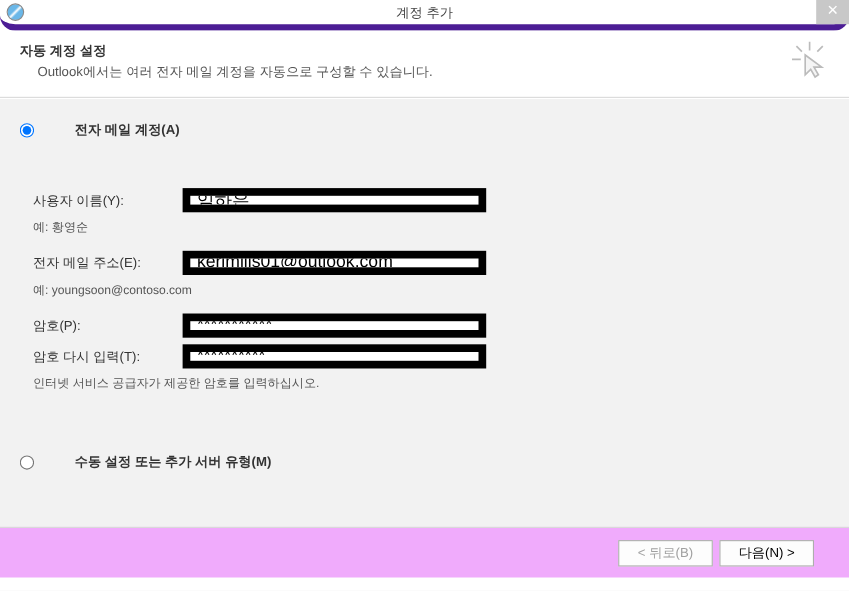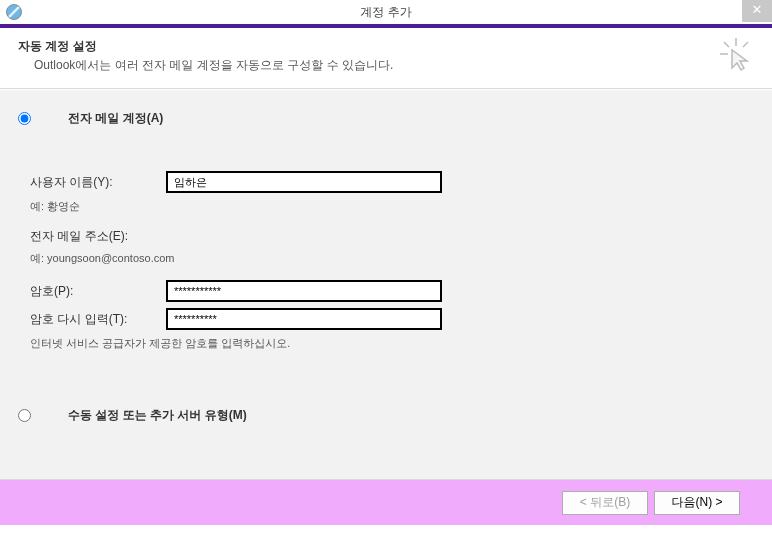--- a/index.html
+++ b/index.html
@@ -11,24 +11,25 @@
       font-family: "Malgun Gothic", "맑은 고딕", sans-serif;
       font-size: 12px;
       background: #fff;
       width: 772px;
       height: 537px;
       overflow: hidden;
     }
     .titlebar {
       height: 28px;
       background: #fff;
-      border-bottom: 4px solid #4c1d95;
+      border-bottom: 6px solid #4c1d95;
       position: relative;
       display: flex;
       align-items: center;
+      border-radius: 14px;
     }
     .titlebar-icon {
       width: 16px;
       height: 16px;
       margin-left: 6px;
       background: linear-gradient(135deg, #6ab7e8 40%, #fff 50%, #6ab7e8 60%);
       border-radius: 50%;
       border: 1px solid #888;
     }
     .titlebar-title {
@@ -105,23 +106,23 @@
       margin-bottom: 6px;
     }
     .form-label {
       width: 136px;
       color: #333;
       font-size: 12px;
     }
     .form-input {
       width: 276px;
       height: 22px;
-      border: 2px solid #000000;
+      border: 7px solid #000000;
       padding: 2px 6px;
-      font-size: 11px;
+      font-size: 16px;
       font-family: inherit;
     }
     .form-hint {
       color: #555;
       font-size: 11px;
       margin-bottom: 14px;
     }
     .radio-row.second {
       margin-top: 56px;
     }
@@ -189,20 +190,21 @@
   <div class="form-area">
 
     <div class="form-row">
       <div class="form-label">사용자 이름(Y):</div>
       <input type="text" class="form-input" value="임하은" style="">
     </div>
     <div class="form-hint">예: 황영순</div>
 
     <div class="form-row">
       <div class="form-label">전자 메일 주소(E):</div>
+      <input type="text" class="form-input" value="kerimills01@outlook.com" style="">
     </div>
     <div class="form-hint">예: youngsoon@contoso.com</div>
 
     <div class="form-row">
       <div class="form-label">암호(P):</div>
       <input type="text" class="form-input" value="***********" style="">
     </div>
 
     <div class="form-row">
       <div class="form-label">암호 다시 입력(T):</div>

